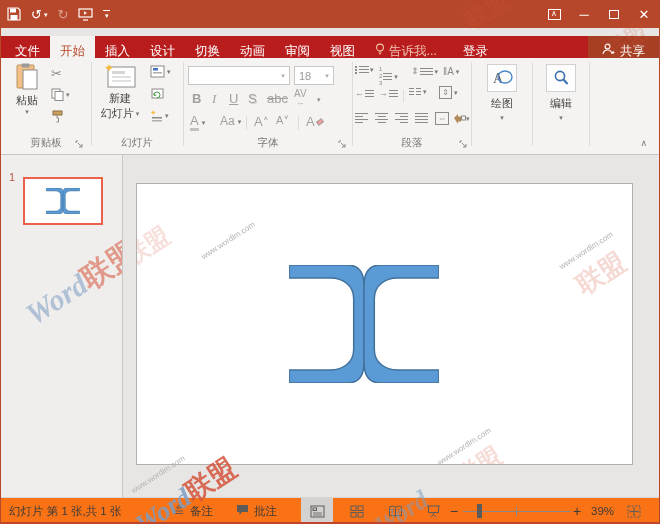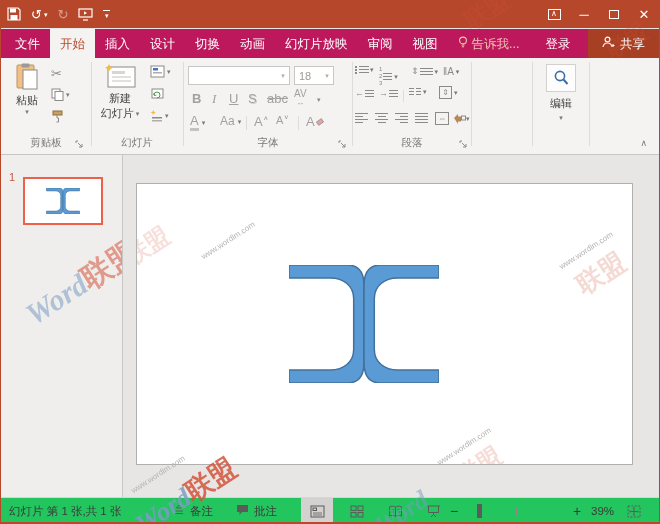--- a/index.html
+++ b/index.html
@@ -15,21 +15,21 @@
   .qat .qbtn { color:#fff; font-size:13px; line-height:1; display:flex; align-items:center; cursor:default; }
   .qbtn.dis { opacity:.45; }
   .qat .drop { font-size:7px; margin-left:2px; }
   .win-title { position:absolute; left:50%; top:7px; transform:translateX(-50%); font-size:12px; color:#fff; white-space:nowrap; }
   .win-ctrls { position:absolute; right:0; top:0; height:28px; display:flex; align-items:center; }
   .wbtn { width:30px; height:28px; display:flex; align-items:center; justify-content:center; color:#fff; font-size:13px; }
   .ribopts { width:13px; height:11px; border:1px solid #fff; display:flex; align-items:center; justify-content:center; font-size:8px; line-height:1; }
   .maxbox { width:10px; height:9px; border:1px solid #fff; }
 
   
-  .tabrow { position:absolute; left:0; top:29px; width:100%; height:30px; background:#be185d; display:flex; align-items:stretch; }
+  .tabrow { position:absolute; left:0; top:36px; width:100%; height:30px; background:#b91c1c; display:flex; align-items:stretch; }
   .tab { padding:0 10px; display:flex; align-items:center; color:#fff; font-size:12.5px; white-space:nowrap; }
   .tab.active { background:#f5f3f1; color:#b7472a; }
   .tab.dim { color:#eec3b3; gap:4px; }
   .tab.share { margin-left:auto; background:#a63f23; gap:5px; padding:0 14px; }
 
   
   .ribbon { position:absolute; left:0; top:58px; width:100%; height:97px; background:#f5f3f1; border-bottom:1px solid #c8c6c4; }
   .gsep { position:absolute; top:4px; bottom:8px; width:1px; background:#dedcda; }
   .glabel { position:absolute; bottom:4px; font-size:10.5px; color:#7b7975; width:100%; text-align:center; white-space:nowrap; }
   .launcher { position:absolute; bottom:4px; width:10px; height:10px; }
@@ -59,21 +59,21 @@
 
   
   .workspace { position:absolute; left:0; top:155px; width:100%; height:342px; }
   .thumbpanel { position:absolute; left:0; top:0; width:122px; height:100%; background:#efeeec; border-right:1px solid #c8c6c4; overflow:hidden; }
   .thumb { position:absolute; left:22px; top:22px; width:80px; height:48px; background:#fff; border:2px solid #ee6049; display:flex; align-items:center; justify-content:center; }
   .thumbnum { position:absolute; left:8px; top:16px; font-size:11px; color:#bc5a41; }
   .editor { position:absolute; left:122px; top:0; right:0; height:100%; overflow:hidden; }
   .slide { position:absolute; left:13px; top:28px; width:497px; height:282px; background:#fff; border:1px solid #b2b0ae; overflow:hidden; }
 
   
-  .statusbar { position:absolute; left:0; top:497px; width:100%; height:27px; background:#22c55e; border-top:1px solid #d8d6d4; font-size:11.5px; color:#3b3a39; }
+  .statusbar { position:absolute; left:0; top:497px; width:100%; height:27px; background:#f97316; border-top:1px solid #d8d6d4; font-size:11.5px; color:#3b3a39; }
   .sbitem { position:absolute; top:0; height:26px; display:flex; align-items:center; gap:5px; }
   .viewbtn { position:absolute; top:0; width:32px; height:26px; display:flex; align-items:center; justify-content:center; }
   .viewbtn.active { background:#d4d2d0; }
   .ztrack { position:absolute; top:13px; height:1px; background:#8a8886; }
   .ztick { position:absolute; top:9px; width:1px; height:9px; background:#8a8886; }
   .zthumb { position:absolute; top:6px; width:5px; height:14px; background:#5c5b59; }
 
   
   .wm { position:absolute; pointer-events:none; white-space:nowrap; transform:rotate(-33deg); font-family:"Liberation Serif","DejaVu Serif",serif; font-style:italic; font-weight:bold; }
   .wm .en { color:#7d9dc4; }
@@ -120,21 +120,20 @@
     </div>
   </div>
 
   <div class="tabrow">
     <div class="tab" style="margin-left:4px;">文件</div>
     <div class="tab active">开始</div>
     <div class="tab">插入</div>
     <div class="tab">设计</div>
     <div class="tab">切换</div>
     <div class="tab">动画</div>
-    <div class="tab">幻灯片放映</div>
     <div class="tab">审阅</div>
     <div class="tab">视图</div>
     <div class="tab dim">
       <span><svg width="10" height="13" viewBox="0 0 10 13">
             <circle cx="5" cy="4.5" r="3.4" fill="none" stroke="#f0c9a8" stroke-width="1.1"></circle>
             <path d="M3.6 9h2.8M3.9 10.7h2.2" stroke="#f0c9a8" stroke-width="1.1"></path>
           </svg></span>
       <span>告诉我...</span>
     </div>
     <div class="tab" style="margin-left:6px;">登录</div>
@@ -391,20 +390,32 @@
       <div class="glabel">段落</div>
       <span class="launcher" style="right:2px;">
           <svg width="9" height="9" viewBox="0 0 9 9">
             <path d="M1 1v2M1 1h2" stroke="#8c8a88"></path>
             <path d="M3 3l4 4M7 4v3h-3" stroke="#8c8a88" fill="none"></path>
           </svg>
         </span>
     </div>
     <div class="gsep" style="left:470px;"></div>
 
+    <div class="grp" style="left:471px;width:60px;">
+      <div class="bigbtn" style="left:8px;top:6px;width:44px;">
+        <span class="framedbtn" style="width:30px;height:28px;">
+          <svg width="22" height="18" viewBox="0 0 22 18">
+              <text x="2" y="14" font-size="14" fill="#595857" font-family="serif">A</text>
+              <ellipse cx="14" cy="8" rx="7" ry="6" fill="none" stroke="#4a86c8" stroke-width="1.4"></ellipse>
+            </svg>
+        </span>
+        <span style="margin-top:4px;">绘图</span>
+        <span class="drop7" style="margin-top:3px;">▾</span>
+      </div>
+    </div>
     <div class="gsep" style="left:531px;"></div>
 
     <div class="grp" style="left:532px;width:56px;">
       <div class="bigbtn" style="left:6px;top:6px;width:44px;">
         <span class="framedbtn" style="width:30px;height:28px;">
           <svg width="18" height="18" viewBox="0 0 18 18">
               <circle cx="8" cy="7" r="4.6" fill="none" stroke="#3a6dab" stroke-width="1.6"></circle>
               <path d="M11.5 10.5l4 4.5" stroke="#3a6dab" stroke-width="2"></path>
             </svg>
         </span>

